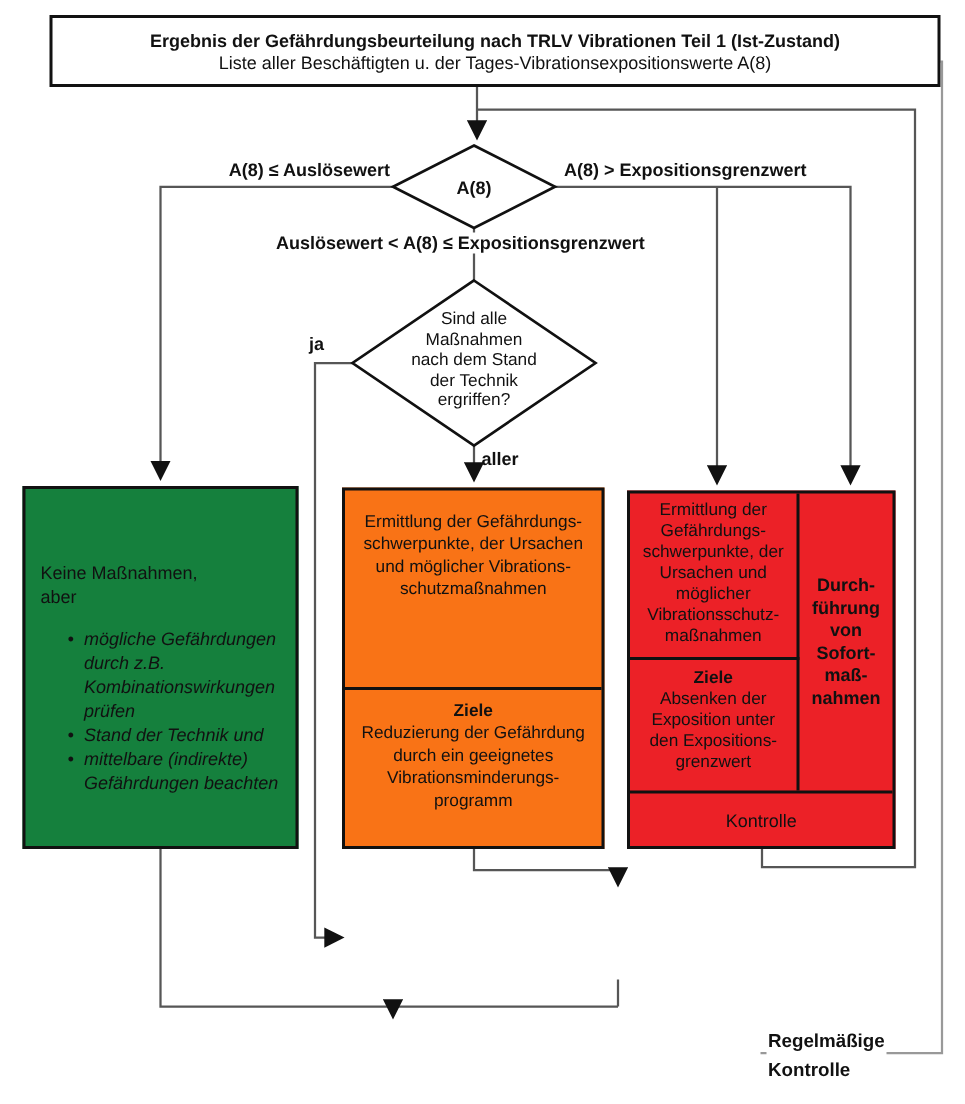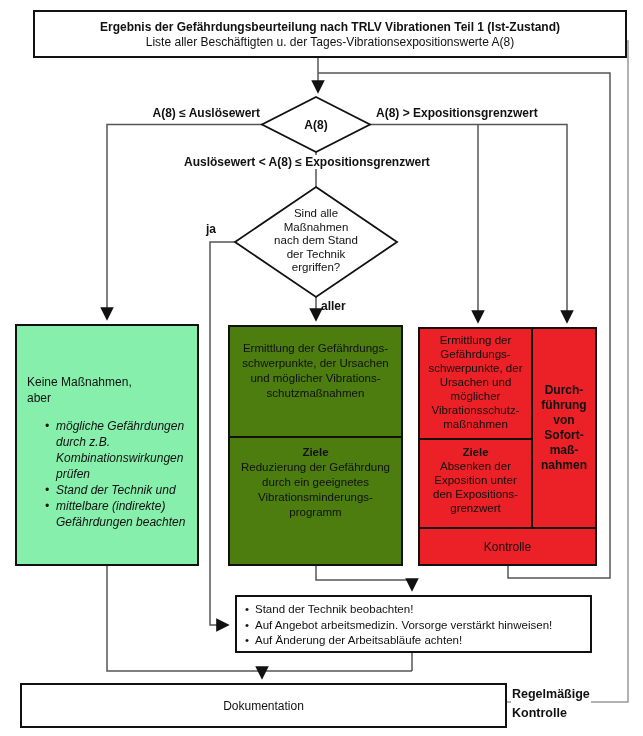--- a/index.html
+++ b/index.html
@@ -86,30 +86,30 @@
 
   <div class="abs dia1-label">A(8)</div>
   <div class="abs lbl lbl-left">A(8) ≤ Auslösewert</div>
   <div class="abs lbl lbl-right">A(8) &gt; Expositionsgrenzwert</div>
   <div class="abs lbl lbl-mid">Auslösewert &lt; A(8) ≤ Expositionsgrenzwert</div>
 
   <div class="abs dia2-label">Sind alle<br>Maßnahmen<br>nach dem Stand<br>der Technik<br>ergriffen?</div>
   <div class="abs lbl lbl-ja">ja</div>
   <div class="abs lbl lbl-nein">aller</div>
 
-  <div class="abs greenbox" style="background:#86efac;">
+  <div class="abs greenbox" style="background:#15803d;">
     <div>Keine Maßnahmen,<br>aber</div>
     <div class="gb-list">
         <div class="li">mögliche Gefährdungen durch z.B. Kombinationswirkungen prüfen</div>
         <div class="li">Stand der Technik und</div>
         <div class="li">mittelbare (indirekte) Gefährdungen beachten</div>
       </div>
   </div>
 
-  <div class="abs yellowbox" style="background:#4d7c0f;">
+  <div class="abs yellowbox" style="background:#f97316;gap:22px;">
     <div class="ysec1">Ermittlung der Gefährdungs-<br>schwerpunkte, der Ursachen<br>und möglicher Vibrations-<br>schutzmaßnahmen</div>
     <div class="ysec2">
       <div class="sec-title">Ziele</div>
       <div>Reduzierung der Gefährdung<br>durch ein geeignetes<br>Vibrationsminderungs-<br>programm</div>
     </div>
   </div>
 
   <div class="abs redbox" style="background:#ec2127;">
     <div class="rc-a">Ermittlung der<br>Gefährdungs-<br>schwerpunkte, der<br>Ursachen und<br>möglicher<br>Vibrationsschutz-<br>maßnahmen</div>
     <div class="rc-b">
@@ -117,30 +117,20 @@
       <div>Absenken der<br>Exposition unter<br>den Expositions-<br>grenzwert</div>
     </div>
     <div class="rc-c">
       <div>Durch-<br>führung<br>von<br>Sofort-<br>maß-<br>nahmen</div>
     </div>
     <div class="rc-d">
       <span>Kontrolle</span>
     </div>
   </div>
 
-  <div class="abs notebox">
-    <div>
-        <div class="li">Stand der Technik beobachten!</div>
-        <div class="li">Auf Angebot arbeitsmedizin. Vorsorge verstärkt hinweisen!</div>
-        <div class="li">Auf Änderung der Arbeitsabläufe achten!</div>
-      </div>
-  </div>
 
-  <div class="abs box center docbox">
-    <span>Dokumentation</span>
-  </div>
 
   <div class="abs fb-label">
     <div>Regelmäßige</div>
     <div class="fb-l2">Kontrolle</div>
   </div>
 
 </div>
 
 </body></html>

